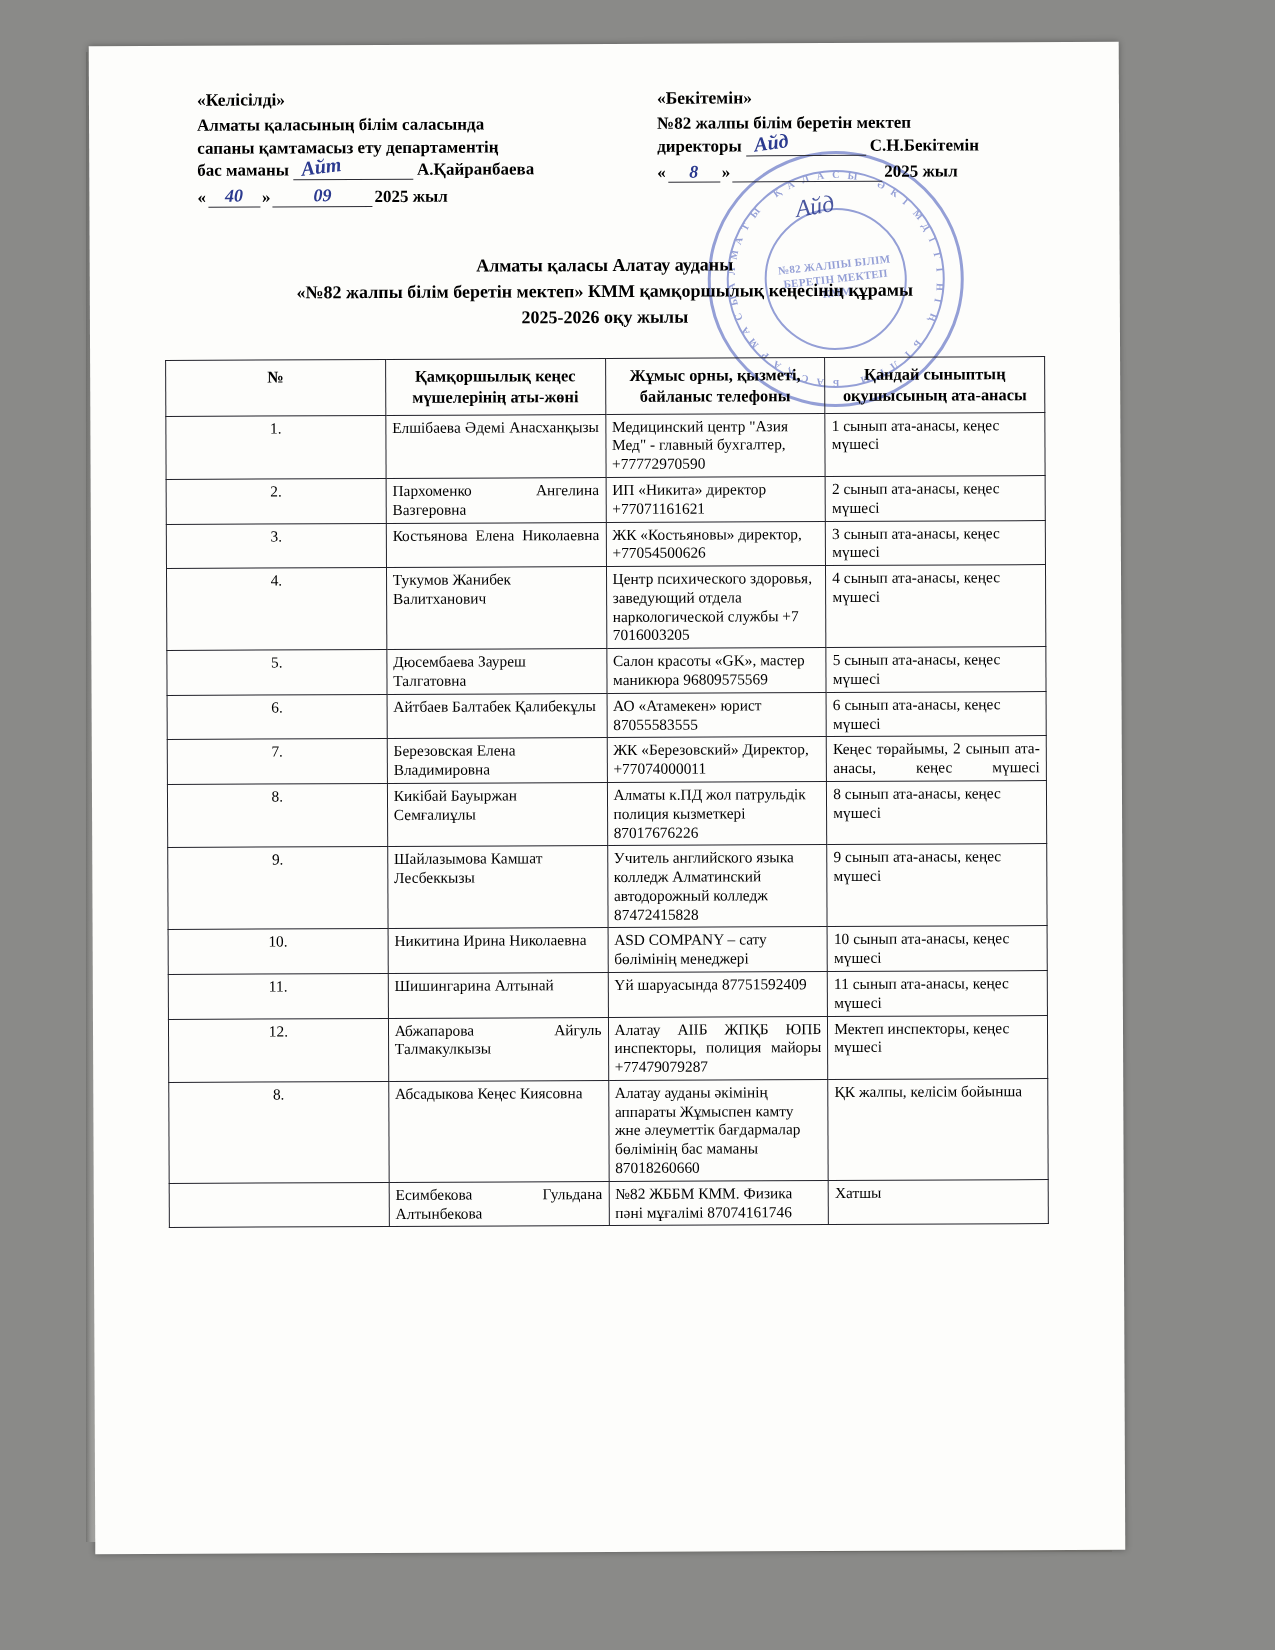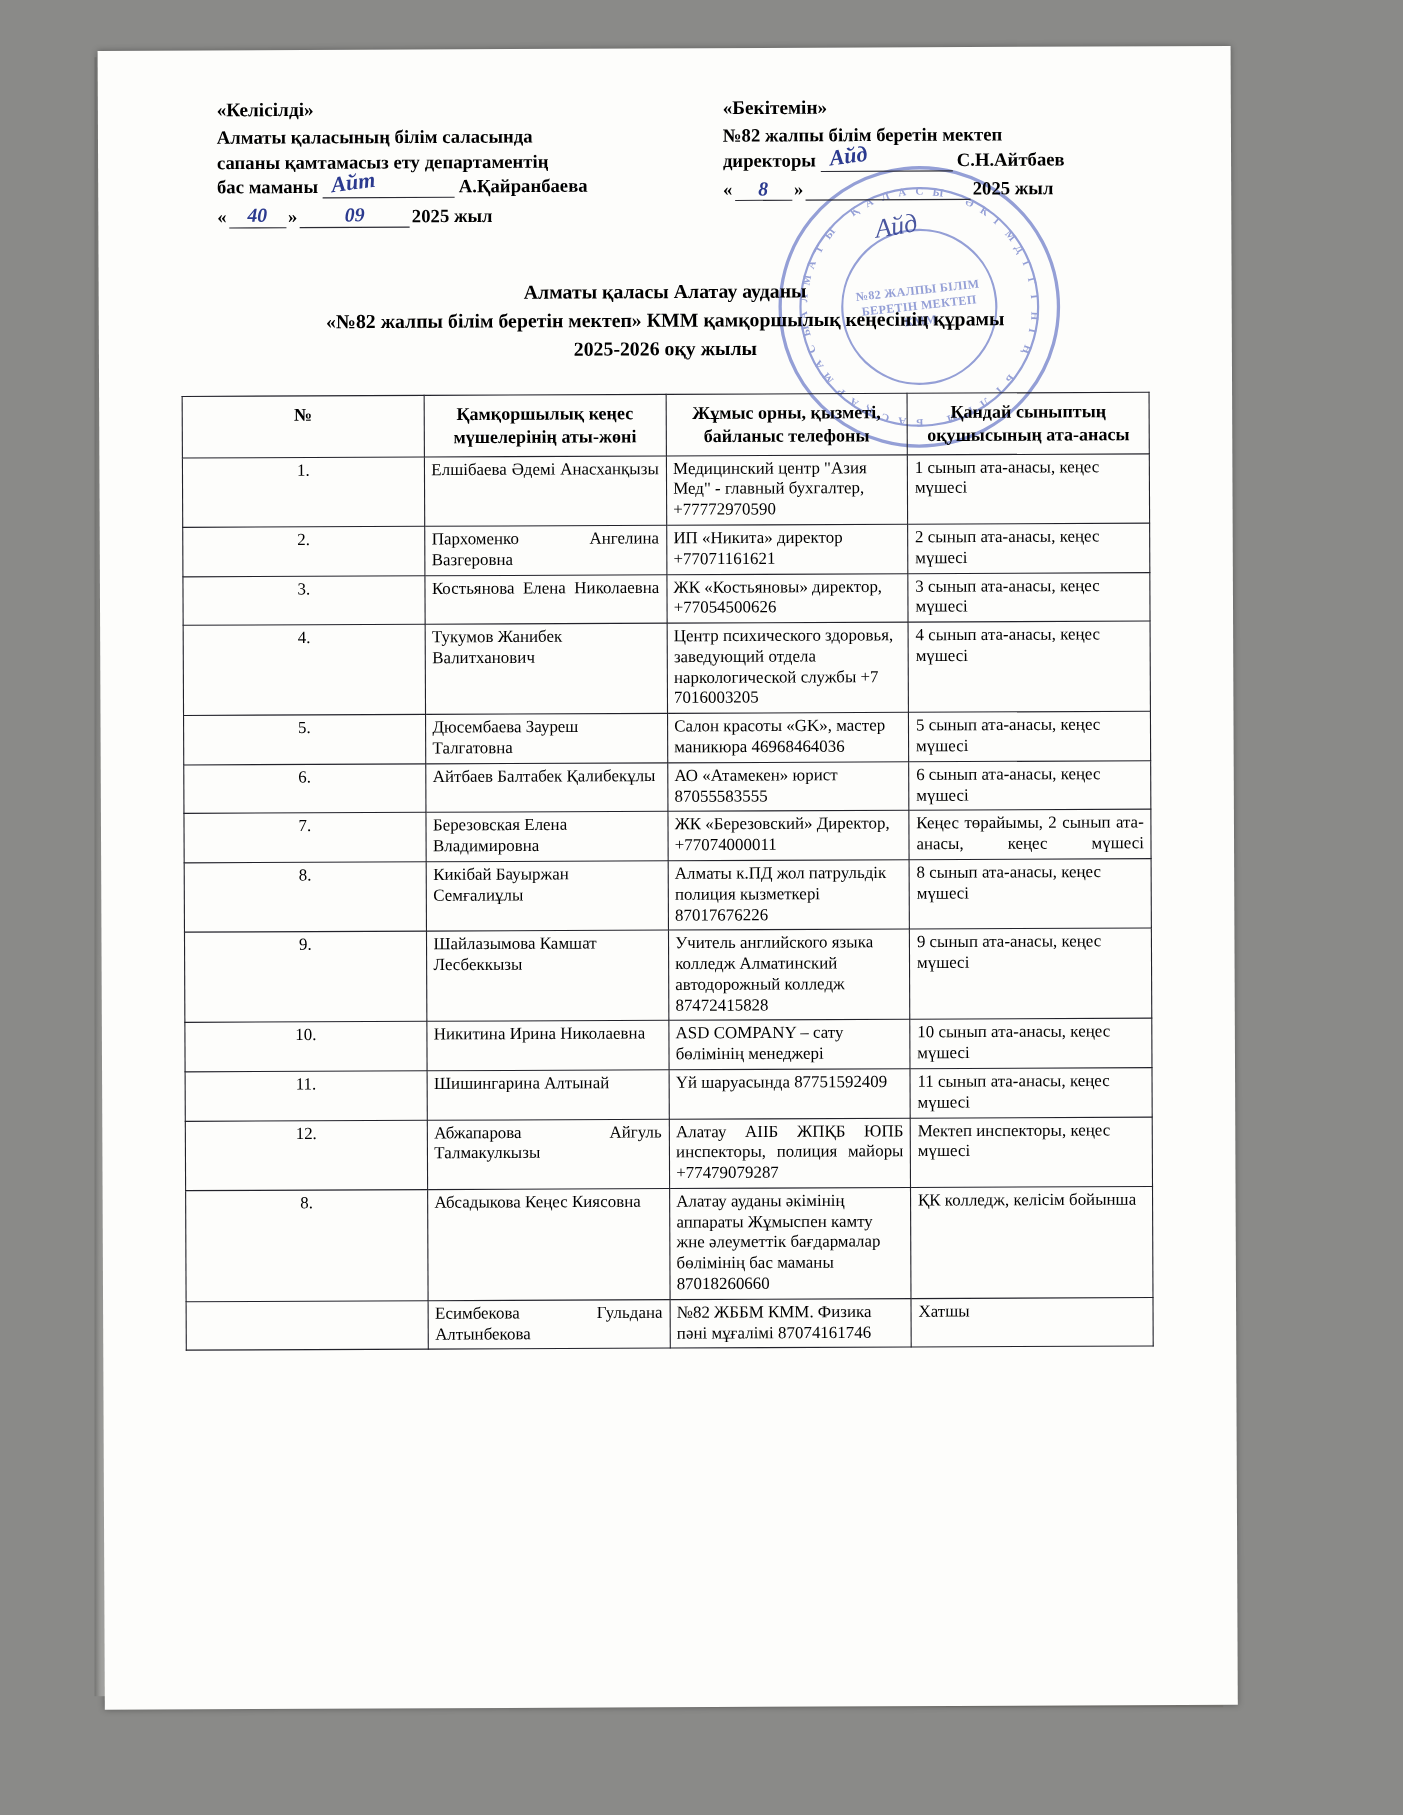--- a/index.html
+++ b/index.html
@@ -322,21 +322,21 @@
         </div>
 
         <div class="hdr-col right">
           <div class="hdr-title">«Бекітемін»</div>
           <div class="hdr-line">№82 жалпы білім беретін мектеп</div>
           <div class="sig-row">
             <span>директоры</span>
             <span class="sig-underline">
               <span class="sig-scribble">Айд</span>
             </span>
-            <span>С.Н.Айтбаев</span>
+            <span>С.Н.Бекітемін</span>
           </div>
           <div class="date-row">
             <span>«</span>
             <span class="date-box">8</span>
             <span>»</span>
             <span class="date-box blank"></span>
             <span>2025 жыл</span>
           </div>
         </div>
       </div>
@@ -379,21 +379,21 @@
             </tr>
             <tr>
               <td class="num">4.</td>
               <td class="name nojust">Тукумов Жанибек Валитханович</td>
               <td class="work nojust"> Центр психического здоровья, заведующий отдела наркологической службы +7 7016003205</td>
               <td class="role nojust">4 сынып  ата-анасы, кеңес мүшесі</td>
             </tr>
             <tr>
               <td class="num">5.</td>
               <td class="name nojust">Дюсембаева Зауреш Талгатовна</td>
-              <td class="work nojust">Салон красоты «GK», мастер маникюра 46968464036</td>
+              <td class="work nojust">Салон красоты «GK», мастер маникюра 96809575569</td>
               <td class="role nojust">5 сынып ата-анасы, кеңес мүшесі</td>
             </tr>
             <tr>
               <td class="num">6.</td>
               <td class="name nojust">Айтбаев Балтабек Қалибекұлы</td>
               <td class="work nojust">АО «Атамекен» юрист 87055583555</td>
               <td class="role nojust">6 сынып ата-анасы, кеңес мүшесі</td>
             </tr>
             <tr>
               <td class="num">7.</td>
@@ -428,21 +428,21 @@
             <tr>
               <td class="num">12.</td>
               <td class="name just">Абжапарова Айгуль Талмакулкызы</td>
               <td class="work just">Алатау АІІБ ЖПҚБ ЮПБ инспекторы, полиция майоры +77479079287</td>
               <td class="role nojust">Мектеп инспекторы, кеңес мүшесі</td>
             </tr>
             <tr>
               <td class="num">8.</td>
               <td class="name nojust">Абсадыкова Кеңес Киясовна</td>
               <td class="work nojust">Алатау ауданы әкімінің аппараты Жұмыспен камту жне әлеуметтік бағдармалар бөлімінің бас маманы 87018260660</td>
-              <td class="role nojust">ҚК колледж, келісім бойынша</td>
+              <td class="role nojust">ҚК жалпы, келісім бойынша</td>
             </tr>
             <tr>
               <td class="num"></td>
               <td class="name just">Есимбекова Гульдана Алтынбекова</td>
               <td class="work nojust">№82 ЖББМ КММ. Физика пәні мұғалімі 87074161746</td>
               <td class="role nojust">Хатшы</td>
             </tr>
           </tbody>
       </table>
     </div>

